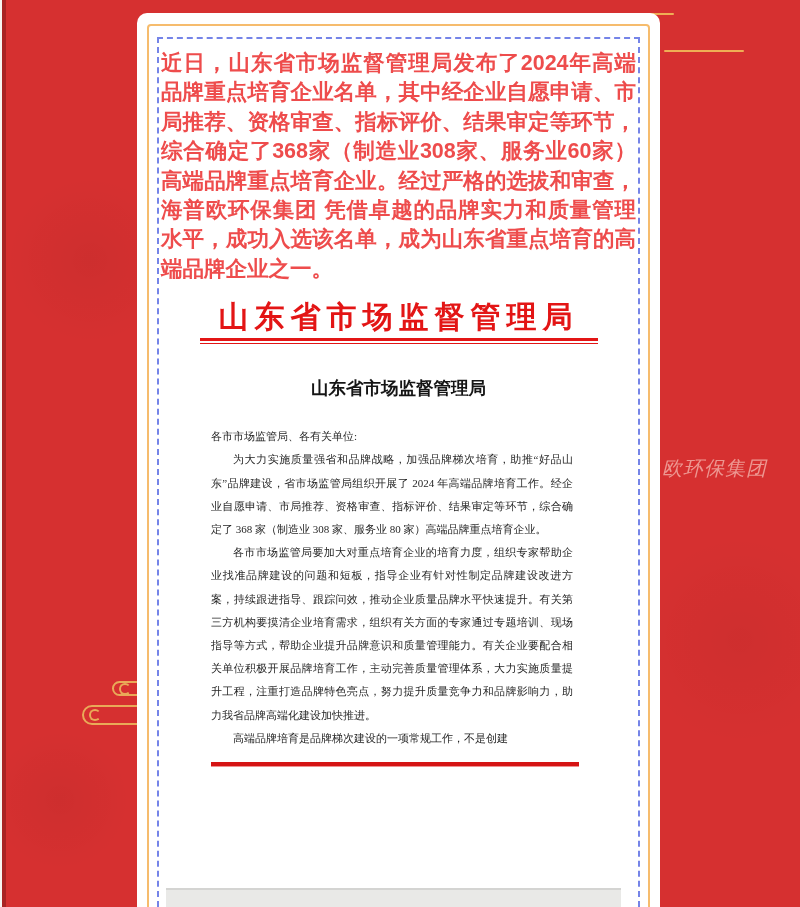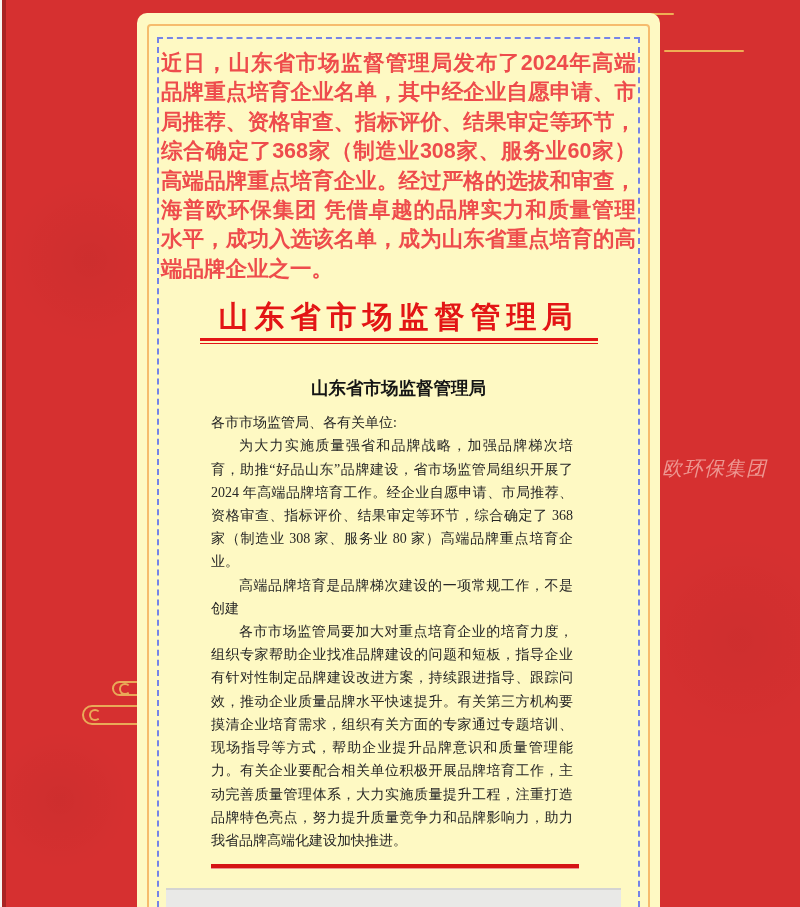--- a/index.html
+++ b/index.html
@@ -25,21 +25,21 @@
   .cloud.c1{left:112px;top:681px;width:66px;height:11px;}
   .cloud.c2{left:82px;top:705px;width:108px;height:16px;}
   .cloud-inner{position:absolute;left:5px;top:50%;transform:translateY(-50%);
     width:8px;height:8px;border:2px solid #e9aa58;border-radius:50%;
     border-right-color:transparent;}
 
   .watermark{position:absolute;left:662px;top:455px;z-index:1;
     font-size:20px;letter-spacing:1px;color:#f2a9a2;opacity:.85;white-space:nowrap;font-style:italic;}
 
   .card{position:absolute;left:137px;top:13px;width:523px;height:894px;
-    background:#fef9c3;border-radius:10px 10px 0 0;z-index:2;}
+    background:#ffffff;border-radius:10px 10px 0 0;z-index:2;}
 
   .gold-frame{position:absolute;left:10px;right:10px;top:11px;bottom:-10px;
     border:2px solid #f6bc6d;border-radius:4px;pointer-events:none;}
 
   .selection-border{position:absolute;left:20px;right:20px;top:24px;bottom:-10px;
     border:2px dashed #7584e8;}
 
   .content{position:absolute;left:22px;right:22px;top:26px;}
 
   .intro{margin:10px 2px 0 2px;
@@ -49,22 +49,22 @@
   .letterhead{margin:15px auto 0 auto;width:398px;text-align:center;}
   .letterhead-title{margin:0;font-family:"Liberation Serif",serif;
     font-weight:700;font-size:30px;line-height:36px;letter-spacing:6px;
     color:#e31515;white-space:nowrap;}
   .rule-thick{margin-top:3px;height:3px;background:#e31515;}
   .rule-thin{margin-top:2px;height:1px;background:#e31515;}
 
   .doc-title{margin-top:33px;text-align:center;font-family:"Liberation Serif",serif;
     font-weight:700;font-size:17.5px;line-height:22px;color:#151515;}
 
-  .doc-body{margin:12px 0 0 52px;width:362px;
-    font-family:"Liberation Serif",serif;font-size:14px;line-height:23.2px;
+  .doc-body{margin:26px 0 0 52px;width:362px;
+    font-family:"Liberation Serif",serif;font-size:11px;line-height:23.2px;
     color:#262626;text-align:justify;}
   .doc-body p{margin:0;}
   .doc-body p.indent{text-indent:2em;}
 
   .red-divider{margin:12px 0 0 52px;width:368px;height:4px;background:#d51414;
     border-bottom:1px solid #f09090;}
 
   .gray-bar{position:absolute;left:29px;bottom:0;width:455px;height:17px;
     background:#e9e9e7;border-top:2px solid #d4d4d2;}
 </style>
@@ -103,22 +103,22 @@
         <div class="rule-thin"></div>
       </div>
 
       <div class="doc-title">
         <div>山东省市场监督管理局</div>
       </div>
 
       <div class="doc-body">
         <p>各市市场监管局、各有关单位:</p>
         <p class="indent">为大力实施质量强省和品牌战略，加强品牌梯次培育，助推“好品山东”品牌建设，省市场监管局组织开展了 2024 年高端品牌培育工作。经企业自愿申请、市局推荐、资格审查、指标评价、结果审定等环节，综合确定了 368 家（制造业 308 家、服务业 80 家）高端品牌重点培育企业。</p>
+        <p class="indent">各市市场监管局要加大对重点培育企业的培育力度，组织专家帮助企业找准品牌建设的问题和短板，指导企业有针对性制定品牌建设改进方案，持续跟进指导、跟踪问效，推动企业质量品牌水平快速提升。有关第三方机构要摸清企业培育需求，组织有关方面的专家通过专题培训、现场指导等方式，帮助企业提升品牌意识和质量管理能力。有关企业要配合相关单位积极开展品牌培育工作，主动完善质量管理体系，大力实施质量提升工程，注重打造品牌特色亮点，努力提升质量竞争力和品牌影响力，助力我省品牌高端化建设加快推进。</p>
         <p class="indent">高端品牌培育是品牌梯次建设的一项常规工作，不是创建</p>
-        <p class="indent">各市市场监管局要加大对重点培育企业的培育力度，组织专家帮助企业找准品牌建设的问题和短板，指导企业有针对性制定品牌建设改进方案，持续跟进指导、跟踪问效，推动企业质量品牌水平快速提升。有关第三方机构要摸清企业培育需求，组织有关方面的专家通过专题培训、现场指导等方式，帮助企业提升品牌意识和质量管理能力。有关企业要配合相关单位积极开展品牌培育工作，主动完善质量管理体系，大力实施质量提升工程，注重打造品牌特色亮点，努力提升质量竞争力和品牌影响力，助力我省品牌高端化建设加快推进。</p>
       </div>
 
       <div class="red-divider"></div>
 
     </div>
 
     <div class="gray-bar"></div>
 
   </div>
 

